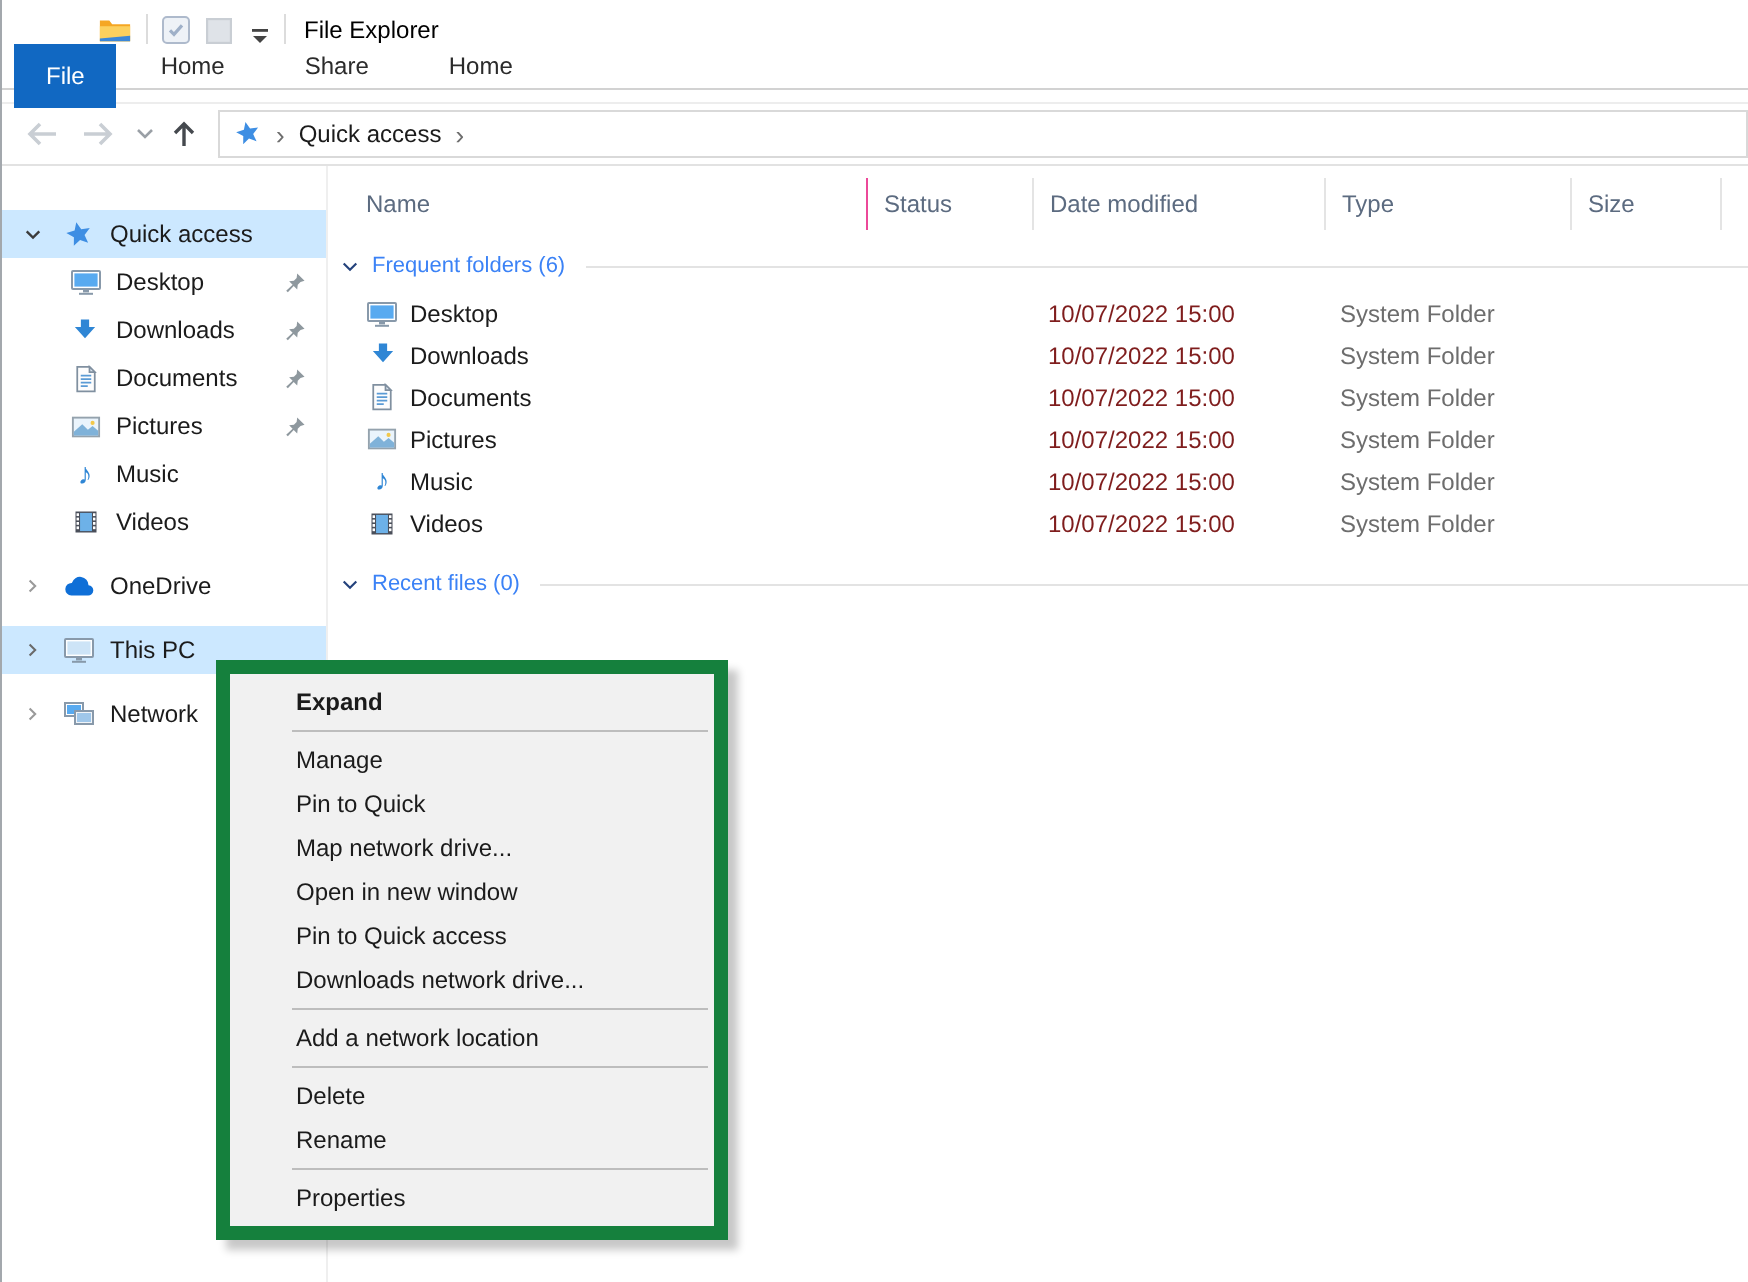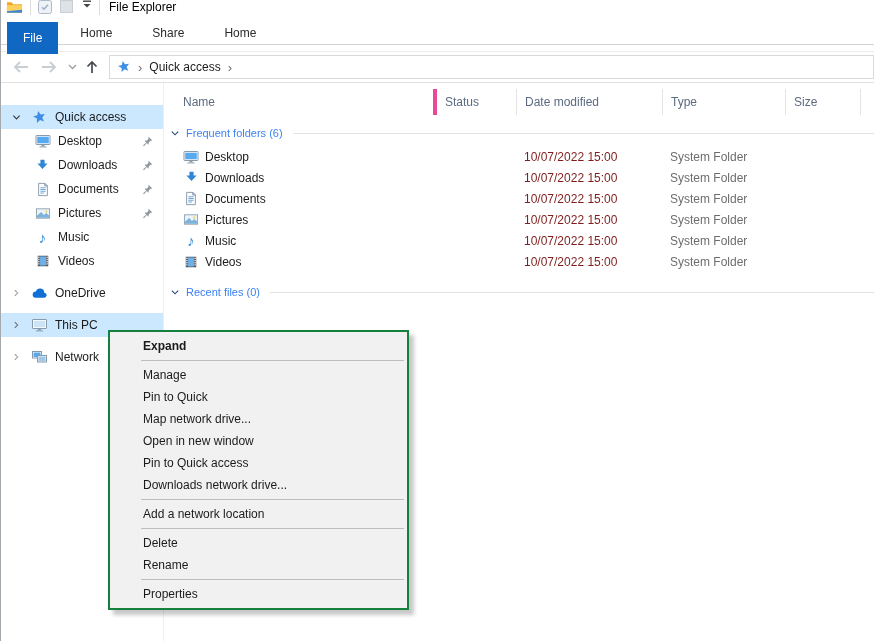--- a/index.html
+++ b/index.html
@@ -1,21 +1,21 @@
 <!DOCTYPE html>
 <html><head>
 <meta charset="utf-8">
 <style>
   html,body{margin:0;padding:0;background:#fff;}
   .window{position:relative;width:874px;height:641px;overflow:hidden;background:#fff;
     font-family:"Liberation Sans",sans-serif;font-size:12px;color:#1b1b1b;
     border-left:1px solid #a3a8ad;box-sizing:border-box;}
 
   
-  .titlebar{height:22px;display:flex;align-items:flex-start;padding-left:5px;}
+  .titlebar{height:22px;display:flex;align-items:flex-end;padding-left:5px;margin-left:43px;}
   .qat-ico{display:flex;align-items:center;justify-content:center;}
   .qat-sep{width:1px;height:15px;background:#dcdcdc;margin:0 7px;}
   .win-title{margin-left:2px;color:#000;}
 
   
   .tabrow{height:22px;display:flex;align-items:stretch;padding-left:6px;border-bottom:1px solid #d2d2d2;}
   .tab{display:flex;align-items:center;padding:0 18px;margin-right:4px;color:#2b2b2b;cursor:default;}
   .tab.active{background:#1168c2;color:#fff;padding:16px 16px;}
   .ribbonstub{height:6px;border-bottom:1px solid #ededed;}
 
@@ -36,21 +36,21 @@
   .sicon{width:18px;margin-left:8px;display:flex;justify-content:center;align-items:center;flex:none;}
   .child{padding-left:33px;}
   .child .cicon{width:17px;display:flex;justify-content:center;align-items:center;flex:none;}
   .slabel{margin-left:7px;white-space:nowrap;}
   .pin{margin-left:auto;margin-right:10px;display:flex;}
 
   .content{flex:1;position:relative;box-sizing:border-box;}
   .hdr{display:flex;height:26px;margin-top:6px;color:#5c6b80;}
   .hc{box-sizing:border-box;display:flex;align-items:center;padding-left:8px;}
   .hc-name{width:269px;padding-left:19px;}
-  .hc-status{width:83px;border-left:4px solid #ec4899;}
+  .hc-status{width:83px;border-left:1px solid #ec4899;}
   .hc-date{width:146px;border-left:1px solid #e4e4e4;}
   .hc-type{width:123px;border-left:1px solid #e4e4e4;}
   .hc-size{width:76px;border-left:1px solid #e4e4e4;border-right:1px solid #e4e4e4;}
 
   .group{display:flex;align-items:center;height:26px;color:#3b82f6;font-size:11px;}
   .group .glabel{margin-left:6px;white-space:nowrap;}
   .group .gtw{margin-left:6px;display:flex;}
   .group .rule{flex:1;height:1px;background:#e3e3e3;margin-left:10px;}
   .g-frequent{margin-top:5px;}
   .g-recent{margin-top:7px;}
@@ -58,22 +58,22 @@
   .frow{display:flex;height:21px;align-items:center;}
   .fc{box-sizing:border-box;display:flex;align-items:center;height:100%;}
   .fc-name{width:269px;padding-left:19px;}
   .fc-name .ficon{width:16px;display:flex;justify-content:center;flex:none;}
   .fc-name .flabel{margin-left:6px;}
   .fc-status{width:83px;}
   .fc-date{width:146px;padding-left:8px;color:#7f1d1d;}
   .fc-type{width:123px;padding-left:8px;color:#6d6d6d;}
 
   
-  .menu{position:absolute;left:107px;top:330px;width:301px;background:#f1f1f1;
-    border:2px solid #15803d;box-shadow:5px 5px 4px rgba(0,0,0,.22);padding:3px 0;z-index:20;box-sizing:border-box;}
+  .menu{position:absolute;left:107px;top:330px;width:256px;background:#f1f1f1;
+    border:7px solid #15803d;box-shadow:5px 5px 4px rgba(0,0,0,.22);padding:3px 0;z-index:20;box-sizing:border-box;}
   .mi{height:22px;display:flex;align-items:center;padding-left:33px;color:#1b1b1b;cursor:default;}
   .mi.bold{font-weight:bold;}
   .msep{border-top:1px solid #bdbdbd;margin:3px 3px 3px 31px;}
 
   .note-glyph{color:#2f86d5;font-size:15px;line-height:1;}
   svg{display:block;}
 </style>
 </head>
 <body>
 

